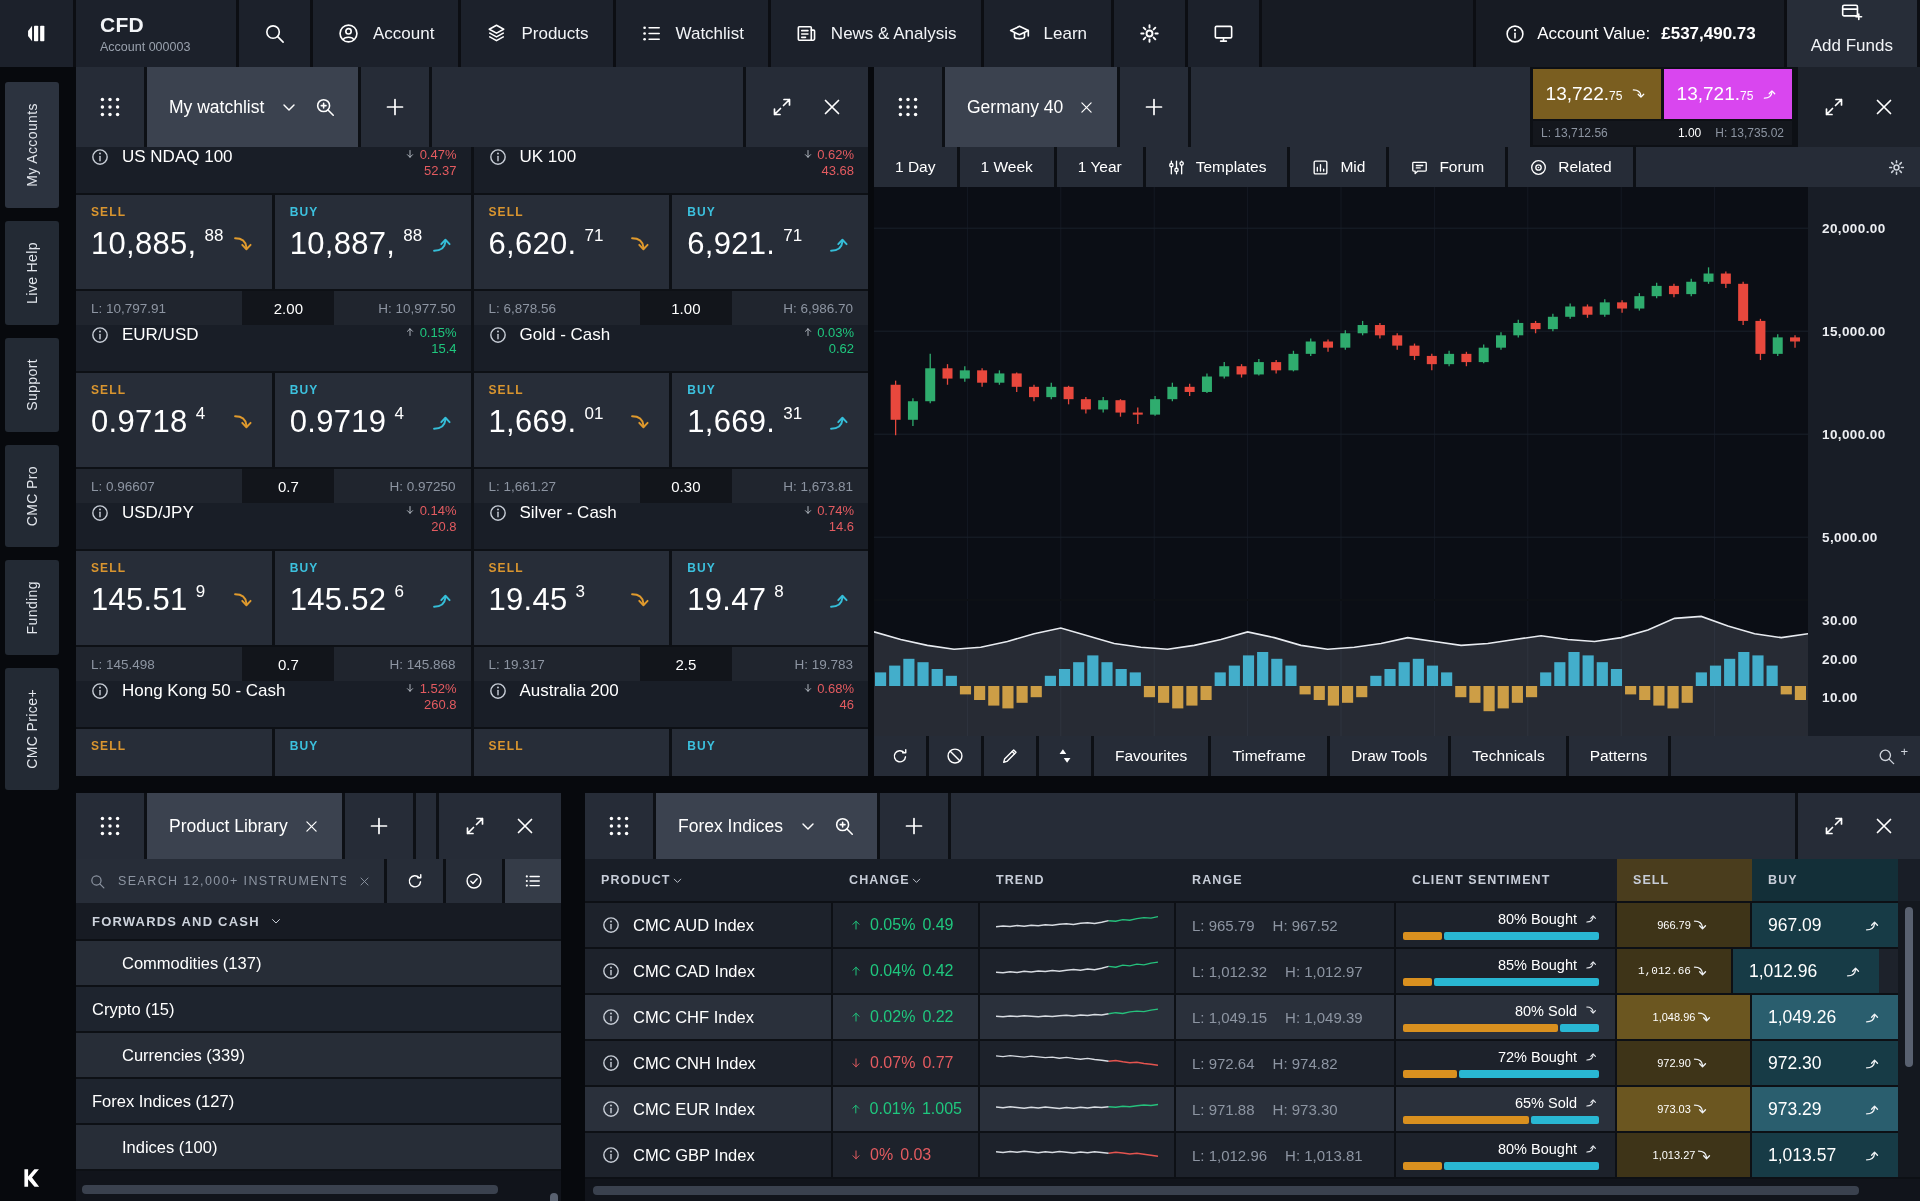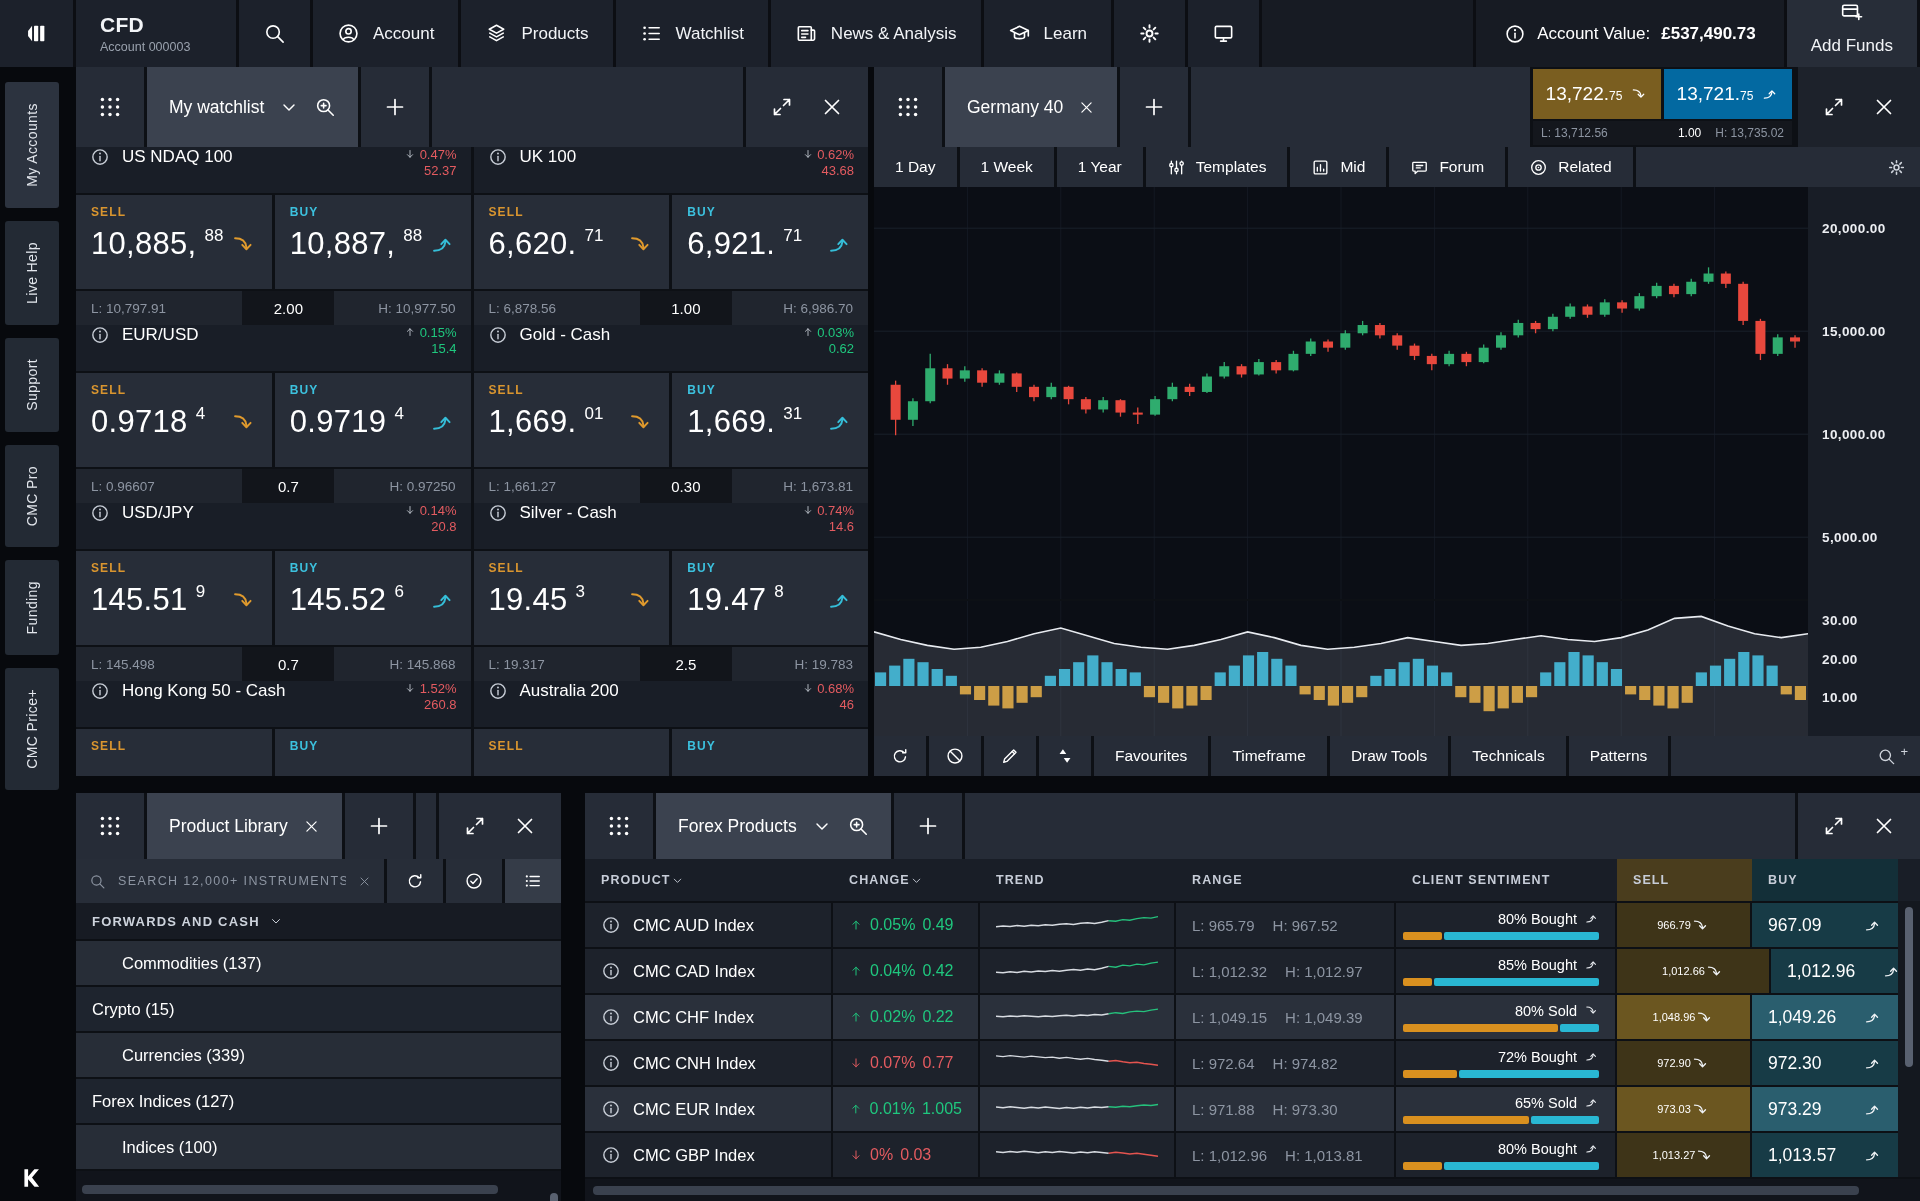--- a/index.html
+++ b/index.html
@@ -70,21 +70,21 @@
   .lh-spread{width:92px;background:#12151b;color:#fff;font-size:15px;display:flex;align-items:center;justify-content:center;}
   .lh-hi{flex:1;display:flex;align-items:center;justify-content:flex-end;padding-right:15px;}
 
   
   .chartpanel{left:874px;top:67px;width:1046px;height:709px;background:#0b0e15;}
   .ch-head{height:80px;}
   .pricepair{display:flex;flex-direction:column;justify-content:center;gap:0;padding-right:3px;}
   .ppboxes{display:flex;gap:3px;}
   .ppbox{width:128px;height:50px;display:flex;align-items:center;justify-content:center;gap:8px;cursor:pointer;}
   .ppbox.sell{background:#7a5e20;}
-  .ppbox.buy{background:#0369a1;}
+  .ppbox.buy{background:#d946ef;}
   .ppbox .num{font-size:19px;}
   .ppbox .sup{font-size:12px;transform:translateY(-5px);}
   .ppbox .ic{width:18px;height:18px;color:#fff;}
   .pplh{height:24px;background:#14171d;display:flex;align-items:center;font-size:12px;color:#8d95a2;margin-top:2px;}
   .pplh .m{color:#fff;margin:0 14px;}
   .pplh .lo{padding-left:8px;flex:1;}
   .pplh .hi{padding-right:8px;}
   .ch-toolbar{height:40px;display:flex;gap:3px;background:#0d1015;margin-top:0;}
   .tbtn{background:#262c37;display:flex;align-items:center;gap:10px;padding:0 21px;font-size:15.5px;cursor:pointer;white-space:nowrap;}
   .tbtn .ic{width:19px;height:19px;}
@@ -1255,21 +1255,21 @@
               <circle cx="5" cy="12" r="1.6"></circle>
               <circle cx="12" cy="12" r="1.6"></circle>
               <circle cx="19" cy="12" r="1.6"></circle>
               <circle cx="5" cy="19" r="1.6"></circle>
               <circle cx="12" cy="19" r="1.6"></circle>
               <circle cx="19" cy="19" r="1.6"></circle>
             </svg>
           </span>
         </div>
       <div class="hcell htab">
-        <span>Forex Products</span>
+        <span>Forex Indices</span>
         <span class="ic">
             <svg viewBox="0 0 24 24" fill="none" stroke="currentColor" stroke-width="1.7" stroke-linecap="round" stroke-linejoin="round">
               <path d="M6 9.5l6 6 6-6"></path>
             </svg>
           </span>
         <span class="ic" style="width:22px;height:22px">
             <svg viewBox="0 0 24 24" fill="none" stroke="currentColor" stroke-width="1.7" stroke-linecap="round" stroke-linejoin="round">
               <circle cx="10.5" cy="10.5" r="6.5"></circle>
               <path d="M15.3 15.3L21 21"></path>
               <path d="M10.5 7.9v5.2M7.9 10.5h5.2"></path>
@@ -1433,21 +1433,21 @@
                   <path d="M4.5 17.5Q13.8 17.5 14.6 9.4"></path>
                   <path d="M10.9 11.7l3.7-3.9 3.7 3.9"></path>
                 </svg>
               </span>
             </div>
             <div class="sent-bar">
               <div class="seg-o" style="width: 15%;"></div>
               <div class="seg-c" style="width: 85%;"></div>
             </div>
           </div>
-          <div class="fx-cell fx-sell" style="width: 154px;">
+          <div class="fx-cell fx-sell" style="width: 116px; font-family: Liberation Mono, monospace;">
             <span>1,012.66</span>
             <span class="ic ">
               <svg viewBox="0 0 24 24" fill="none" stroke="currentColor" stroke-width="1.7" stroke-linecap="round" stroke-linejoin="round">
                 <path d="M4.5 6.5Q13.8 6.5 14.6 14.6"></path>
                 <path d="M10.9 12.3l3.7 3.9 3.7-3.9"></path>
               </svg>
             </span>
           </div>
           <div class="fx-cell fx-buy" style="width: 146px;">
             <span>1,012.96</span>

